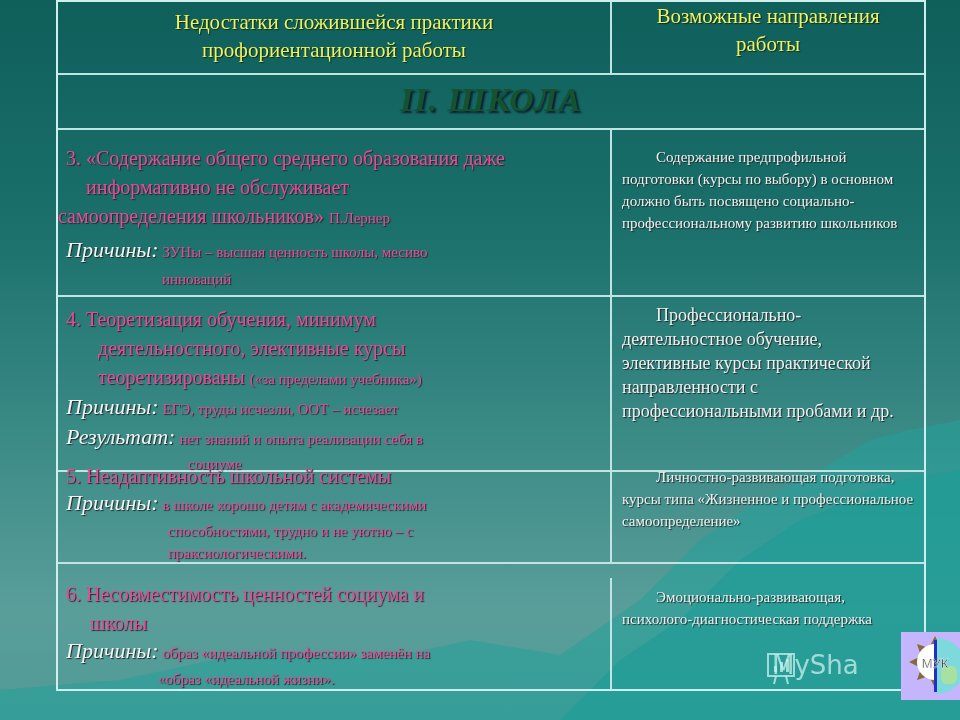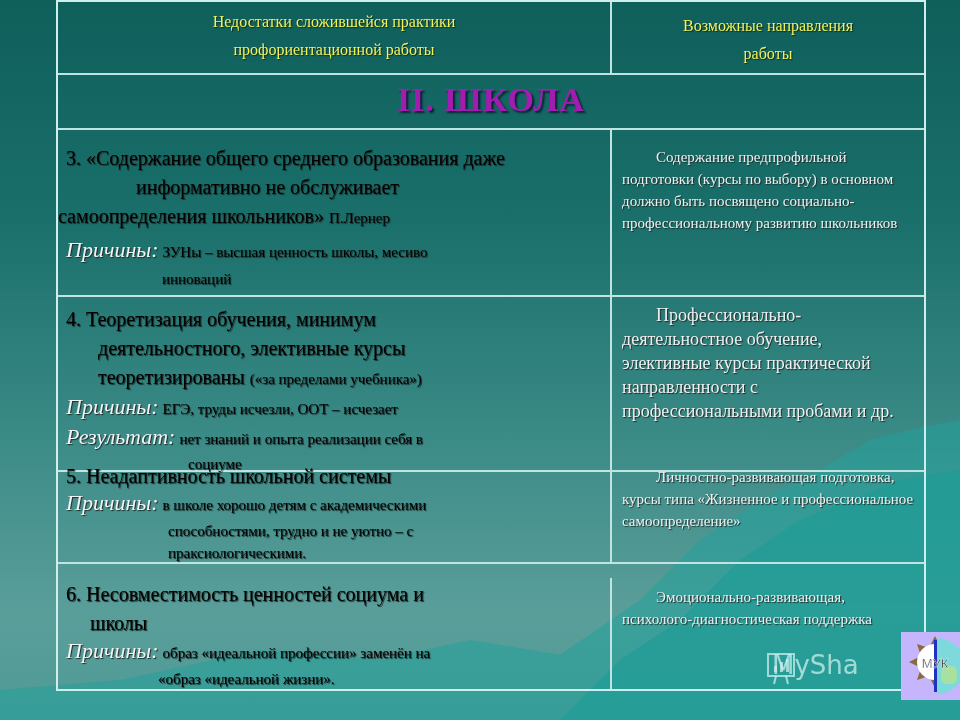--- a/index.html
+++ b/index.html
@@ -11,28 +11,28 @@
   .mountains { position:absolute; left:0; top:0; width:960px; height:720px; z-index:0; }
   .table {
     position:absolute; left:56px; top:0; width:870px; height:691px;
     border:2px solid #cfeeee; box-sizing:border-box; z-index:1;
   }
   .row { position:absolute; left:0; width:866px; box-sizing:border-box; border-bottom:2px solid #bfe4e2; }
   .cell { position:absolute; top:0; bottom:0; box-sizing:border-box; }
   .cell.left { left:0; width:554px; border-right:2px solid #bfe4e2; }
   .cell.right { left:554px; width:312px; }
   .hdr-text {
-    color:#f2f25a; font-size:16px; line-height:28px; text-align:center;
+    color:#f2f25a; font-size:21px; line-height:28px; text-align:center;
     text-shadow: 1px 1px 1px #0a2b29;
   }
   .section {
-    color:#a21caf; font-size:34px; font-weight:bold; text-align:center;
+    color:#14532d; font-size:34px; font-style:italic; font-weight:bold; text-align:center;
     text-shadow: 2px 2px 2px #0b1e33; letter-spacing:1px;
   }
-  .main { color:#000000; font-size:20px; line-height:29px; text-shadow:1px 1px 1px #1c2b2a; }
+  .main { color:#ec4899; font-size:20px; line-height:29px; text-shadow:1px 1px 1px #1c2b2a; }
   .small { font-size:15px; }
   .lbl { font-style:italic; font-size:22px; color:#f3f3f3; text-shadow:1px 1px 1px #1c2b2a; }
   .r-text { color:#f0f0f0; font-size:15px; line-height:22px; text-shadow:1px 1px 1px #1c2b2a; padding:16px 10px 0 10px; }
   .r-text.big { font-size:18px; line-height:24px; padding-top:6px; }
   .indent-first { text-indent:34px; }
   .pl { padding-left:8px; }
   .sub { padding-left:32px; }
   .subr { padding-left:104px; }
   .watermark {
     position:absolute; left:772px; top:650px; color:rgba(200,240,236,0.75);
@@ -51,37 +51,37 @@
   <path d="M560,720 L620,660 L680,620 L740,560 L800,520 L850,500 L900,480 L960,470 L960,720 Z" fill="#1c9c96" opacity="0.6"></path>
 </svg>
 
 <div class="table">
 
   <div class="row" style="top:0; height:73px;">
     <div class="cell left" style="padding-top:6px;">
       <div class="hdr-text">Недостатки сложившейся практики</div>
       <div class="hdr-text">профориентационной работы</div>
     </div>
-    <div class="cell right" style="padding-top:10px;">
+    <div class="cell right" style="padding-top:0;">
       <div class="hdr-text">Возможные направления</div>
       <div class="hdr-text">работы</div>
     </div>
   </div>
 
   <div class="row" style="top:73px; height:55px;">
     <div class="section" style="padding-top:6px;">II. ШКОЛА</div>
   </div>
 
   <div class="row" style="top:128px; height:167px;">
     <div class="cell left" style="padding-top:14px;">
       <div class="main pl">
         <span>3.</span>
         <span>«Содержание общего среднего образования даже</span>
       </div>
-      <div class="main sub" style="padding-left:78px;">информативно не обслуживает</div>
+      <div class="main sub" style="padding-left:28px;">информативно не обслуживает</div>
       <div class="main" style="">
         <span>самоопределения школьников»</span>
         <span class="small">П.Лернер</span>
       </div>
       <div class="pl" style="margin-top:4px; line-height:26px;">
         <span class="lbl">Причины:</span>
         <span class="main small">ЗУНы – высшая ценность школы, месиво</span>
       </div>
       <div class="main small subr" style="line-height:24px;">инноваций</div>
     </div>

